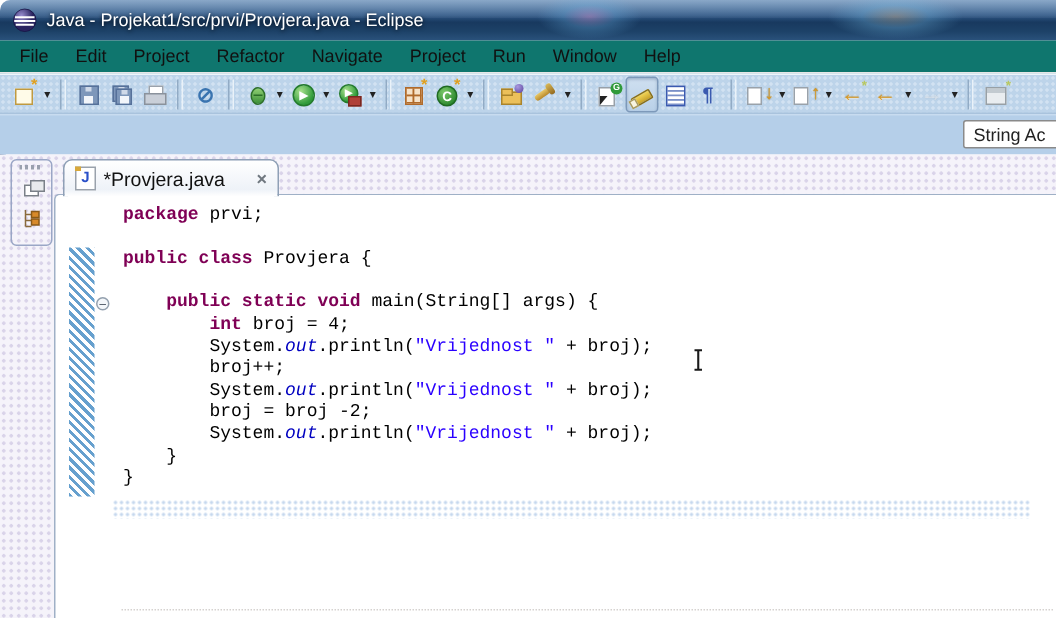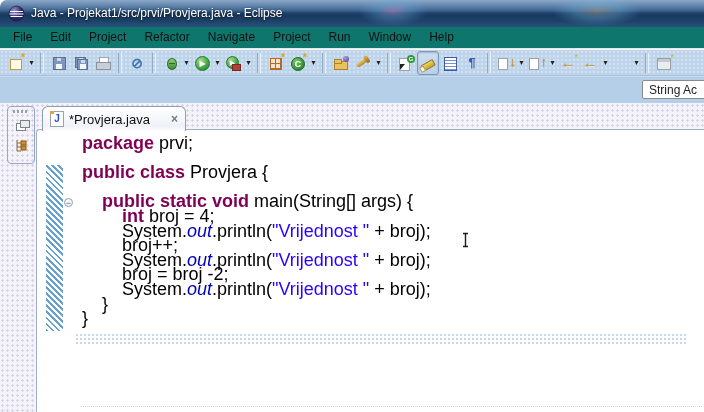--- a/index.html
+++ b/index.html
@@ -125,21 +125,21 @@
     font-size:10px;font-weight:bold;color:#2a50c8;text-align:center;line-height:13px;}
   .jficon::before{content:"";position:absolute;left:-1px;top:-1px;width:4px;height:3px;background:#d8a83a;}
   .tab-label{font-size:13px;color:#111;margin-left:5px;white-space:nowrap;}
   .tab-close{margin-left:auto;font-size:12px;font-weight:bold;color:#707880;line-height:12px;}
 
   
   .hatchbar{position:absolute;left:9px;top:35px;width:17px;height:166px;
     background:repeating-linear-gradient(45deg,#66a0ce 0 2px,#ffffff 2px 4.3px);}
   .foldmark{position:absolute;left:27px;top:68px;width:9px;height:9px;border:1px solid #93a0ae;border-radius:50%;
     background:#f4f7fa;color:#55606c;font-size:9px;line-height:8px;text-align:center;box-sizing:border-box;}
-  .code{position:absolute;left:45px;top:6px;font-family:Liberation Sans, sans-serif;font-size:18px;
+  .code{position:absolute;left:45px;top:6px;font-family:Liberation Mono, monospace;font-size:12px;
     line-height:14.6px;white-space:pre;color:#000;}
   .c-k{color:#7f0055;font-weight:bold;}
   .c-s{color:#2a00ff;}
   .c-f{color:#0000c0;font-style:italic;}
   .c-p{color:#000;}
   .curline{position:absolute;left:38px;top:203px;width:612px;height:13px;
     background-image:radial-gradient(#c6d8ee 1px,transparent 1.15px);background-size:4px 4px;}
   .ibeam{position:absolute;left:424px;top:102px;width:9px;height:16px;}
   .botline{position:absolute;left:44px;top:276px;right:2px;height:0;border-top:1px dotted #d5d2cf;}
 </style>

